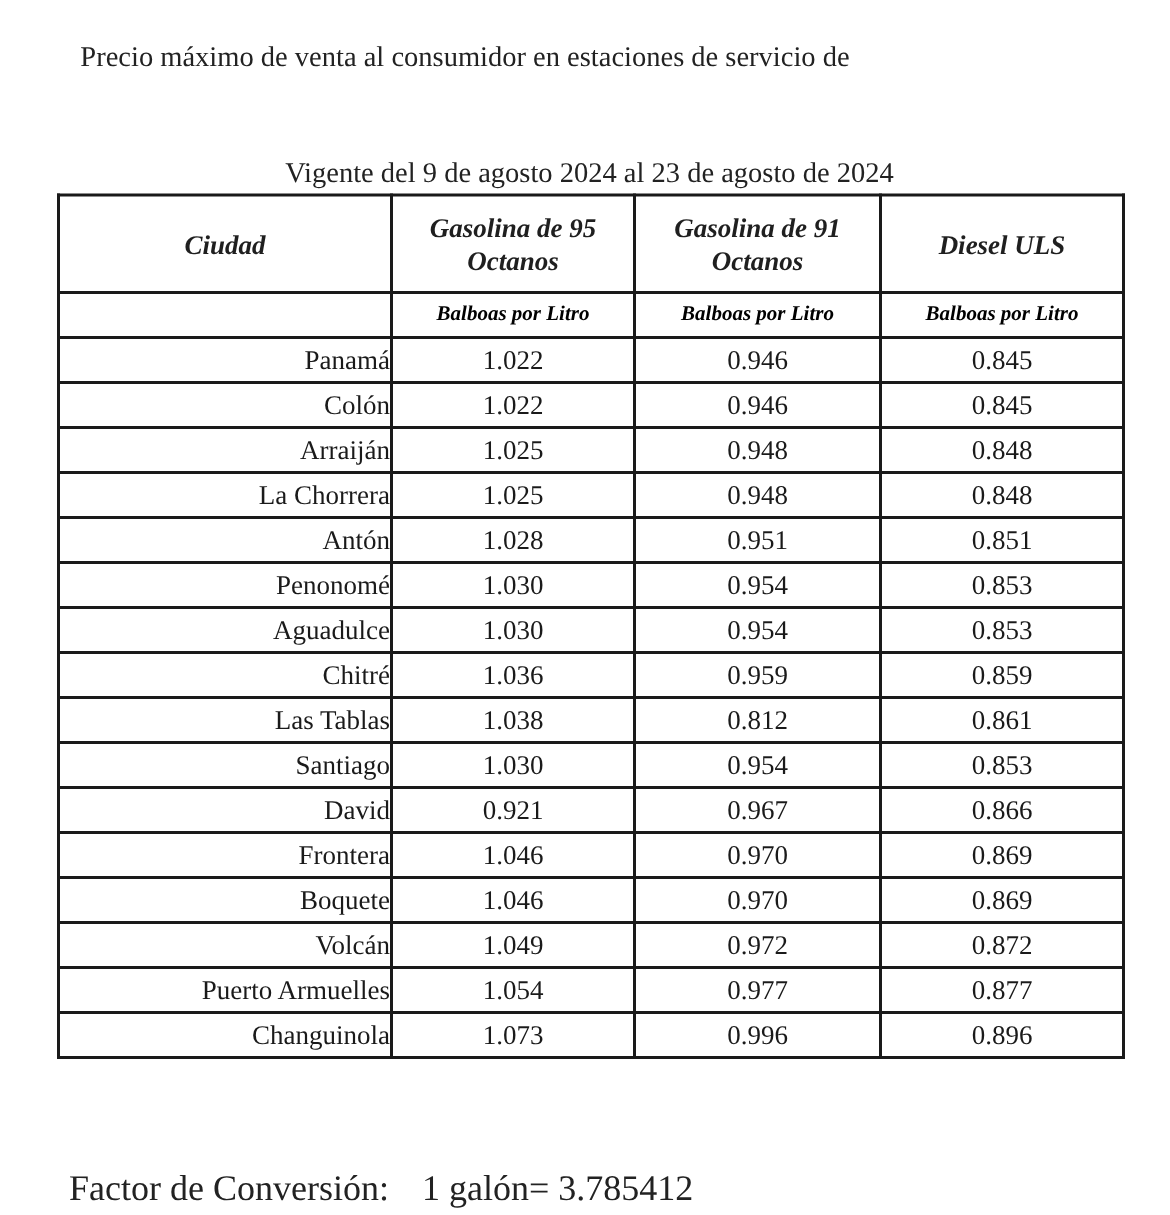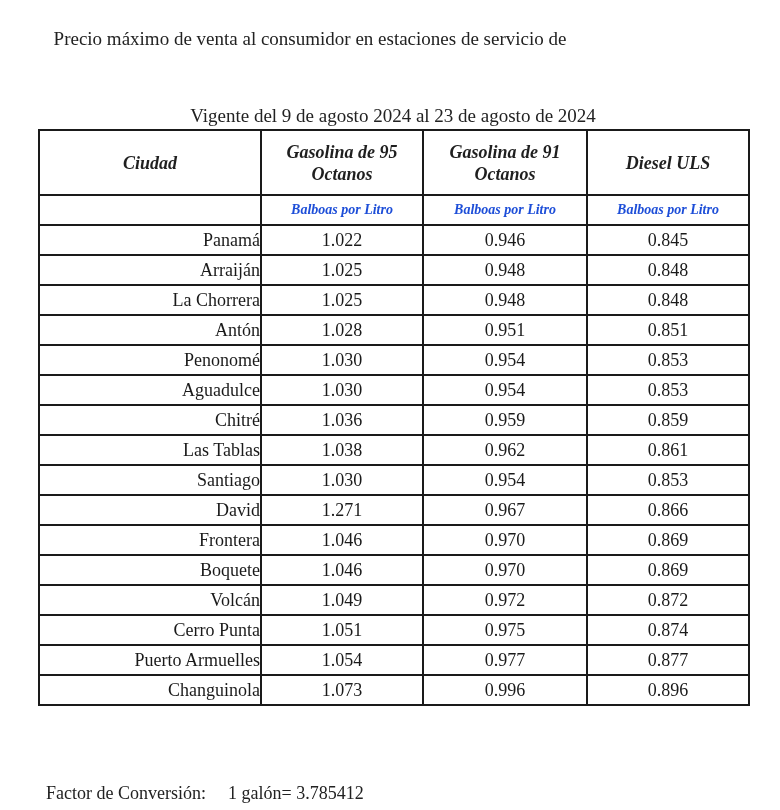--- a/index.html
+++ b/index.html
@@ -62,21 +62,21 @@
       vertical-align: middle;
       color: #1f1f1f;
     }
     th.unit {
       height: 28px;
       font-style: italic;
       font-weight: bold;
       font-size: 14px;
       text-align: center;
       vertical-align: middle;
-      color: #1d4ed8;
+      color: #000000;
     }
     td {
       height: 28px;
       font-size: 18px;
       vertical-align: middle;
     }
     td.city {
       text-align: right;
       padding-left: 8px;
       padding-top: 3px;
@@ -84,21 +84,21 @@
     td.num {
       text-align: center;
       padding-right: 18px;
       padding-top: 0;
       padding-bottom: 3px;
     }
     .footer {
       position: absolute;
       left: 46px;
       top: 782px;
-      font-size: 18px;
+      font-size: 24px;
       line-height: 22px;
       color: #222;
       white-space: pre;
     }
     .footer .val {
       margin-left: 22px;
     }
   </style>
 </head>
 <body>
@@ -137,20 +137,26 @@
     </tr>
   </thead>
   <tbody id="price-rows">
     <tr>
         <td class="city">Panamá</td>
         <td class="num">1.022</td>
         <td class="num">0.946</td>
         <td class="num">0.845</td>
       </tr>
     <tr>
+        <td class="city">Colón</td>
+        <td class="num">1.022</td>
+        <td class="num">0.946</td>
+        <td class="num">0.845</td>
+      </tr>
+    <tr>
         <td class="city">Arraiján</td>
         <td class="num">1.025</td>
         <td class="num">0.948</td>
         <td class="num">0.848</td>
       </tr>
     <tr>
         <td class="city">La Chorrera</td>
         <td class="num">1.025</td>
         <td class="num">0.948</td>
         <td class="num">0.848</td>
@@ -175,32 +181,32 @@
       </tr>
     <tr>
         <td class="city">Chitré</td>
         <td class="num">1.036</td>
         <td class="num">0.959</td>
         <td class="num">0.859</td>
       </tr>
     <tr>
         <td class="city">Las Tablas</td>
         <td class="num">1.038</td>
-        <td class="num">0.962</td>
+        <td class="num">0.812</td>
         <td class="num">0.861</td>
       </tr>
     <tr>
         <td class="city">Santiago</td>
         <td class="num">1.030</td>
         <td class="num">0.954</td>
         <td class="num">0.853</td>
       </tr>
     <tr>
         <td class="city">David</td>
-        <td class="num">1.271</td>
+        <td class="num">0.921</td>
         <td class="num">0.967</td>
         <td class="num">0.866</td>
       </tr>
     <tr>
         <td class="city">Frontera</td>
         <td class="num">1.046</td>
         <td class="num">0.970</td>
         <td class="num">0.869</td>
       </tr>
     <tr>
@@ -209,26 +215,20 @@
         <td class="num">0.970</td>
         <td class="num">0.869</td>
       </tr>
     <tr>
         <td class="city">Volcán</td>
         <td class="num">1.049</td>
         <td class="num">0.972</td>
         <td class="num">0.872</td>
       </tr>
     <tr>
-        <td class="city">Cerro Punta</td>
-        <td class="num">1.051</td>
-        <td class="num">0.975</td>
-        <td class="num">0.874</td>
-      </tr>
-    <tr>
         <td class="city">Puerto Armuelles</td>
         <td class="num">1.054</td>
         <td class="num">0.977</td>
         <td class="num">0.877</td>
       </tr>
     <tr>
         <td class="city">Changuinola</td>
         <td class="num">1.073</td>
         <td class="num">0.996</td>
         <td class="num">0.896</td>

